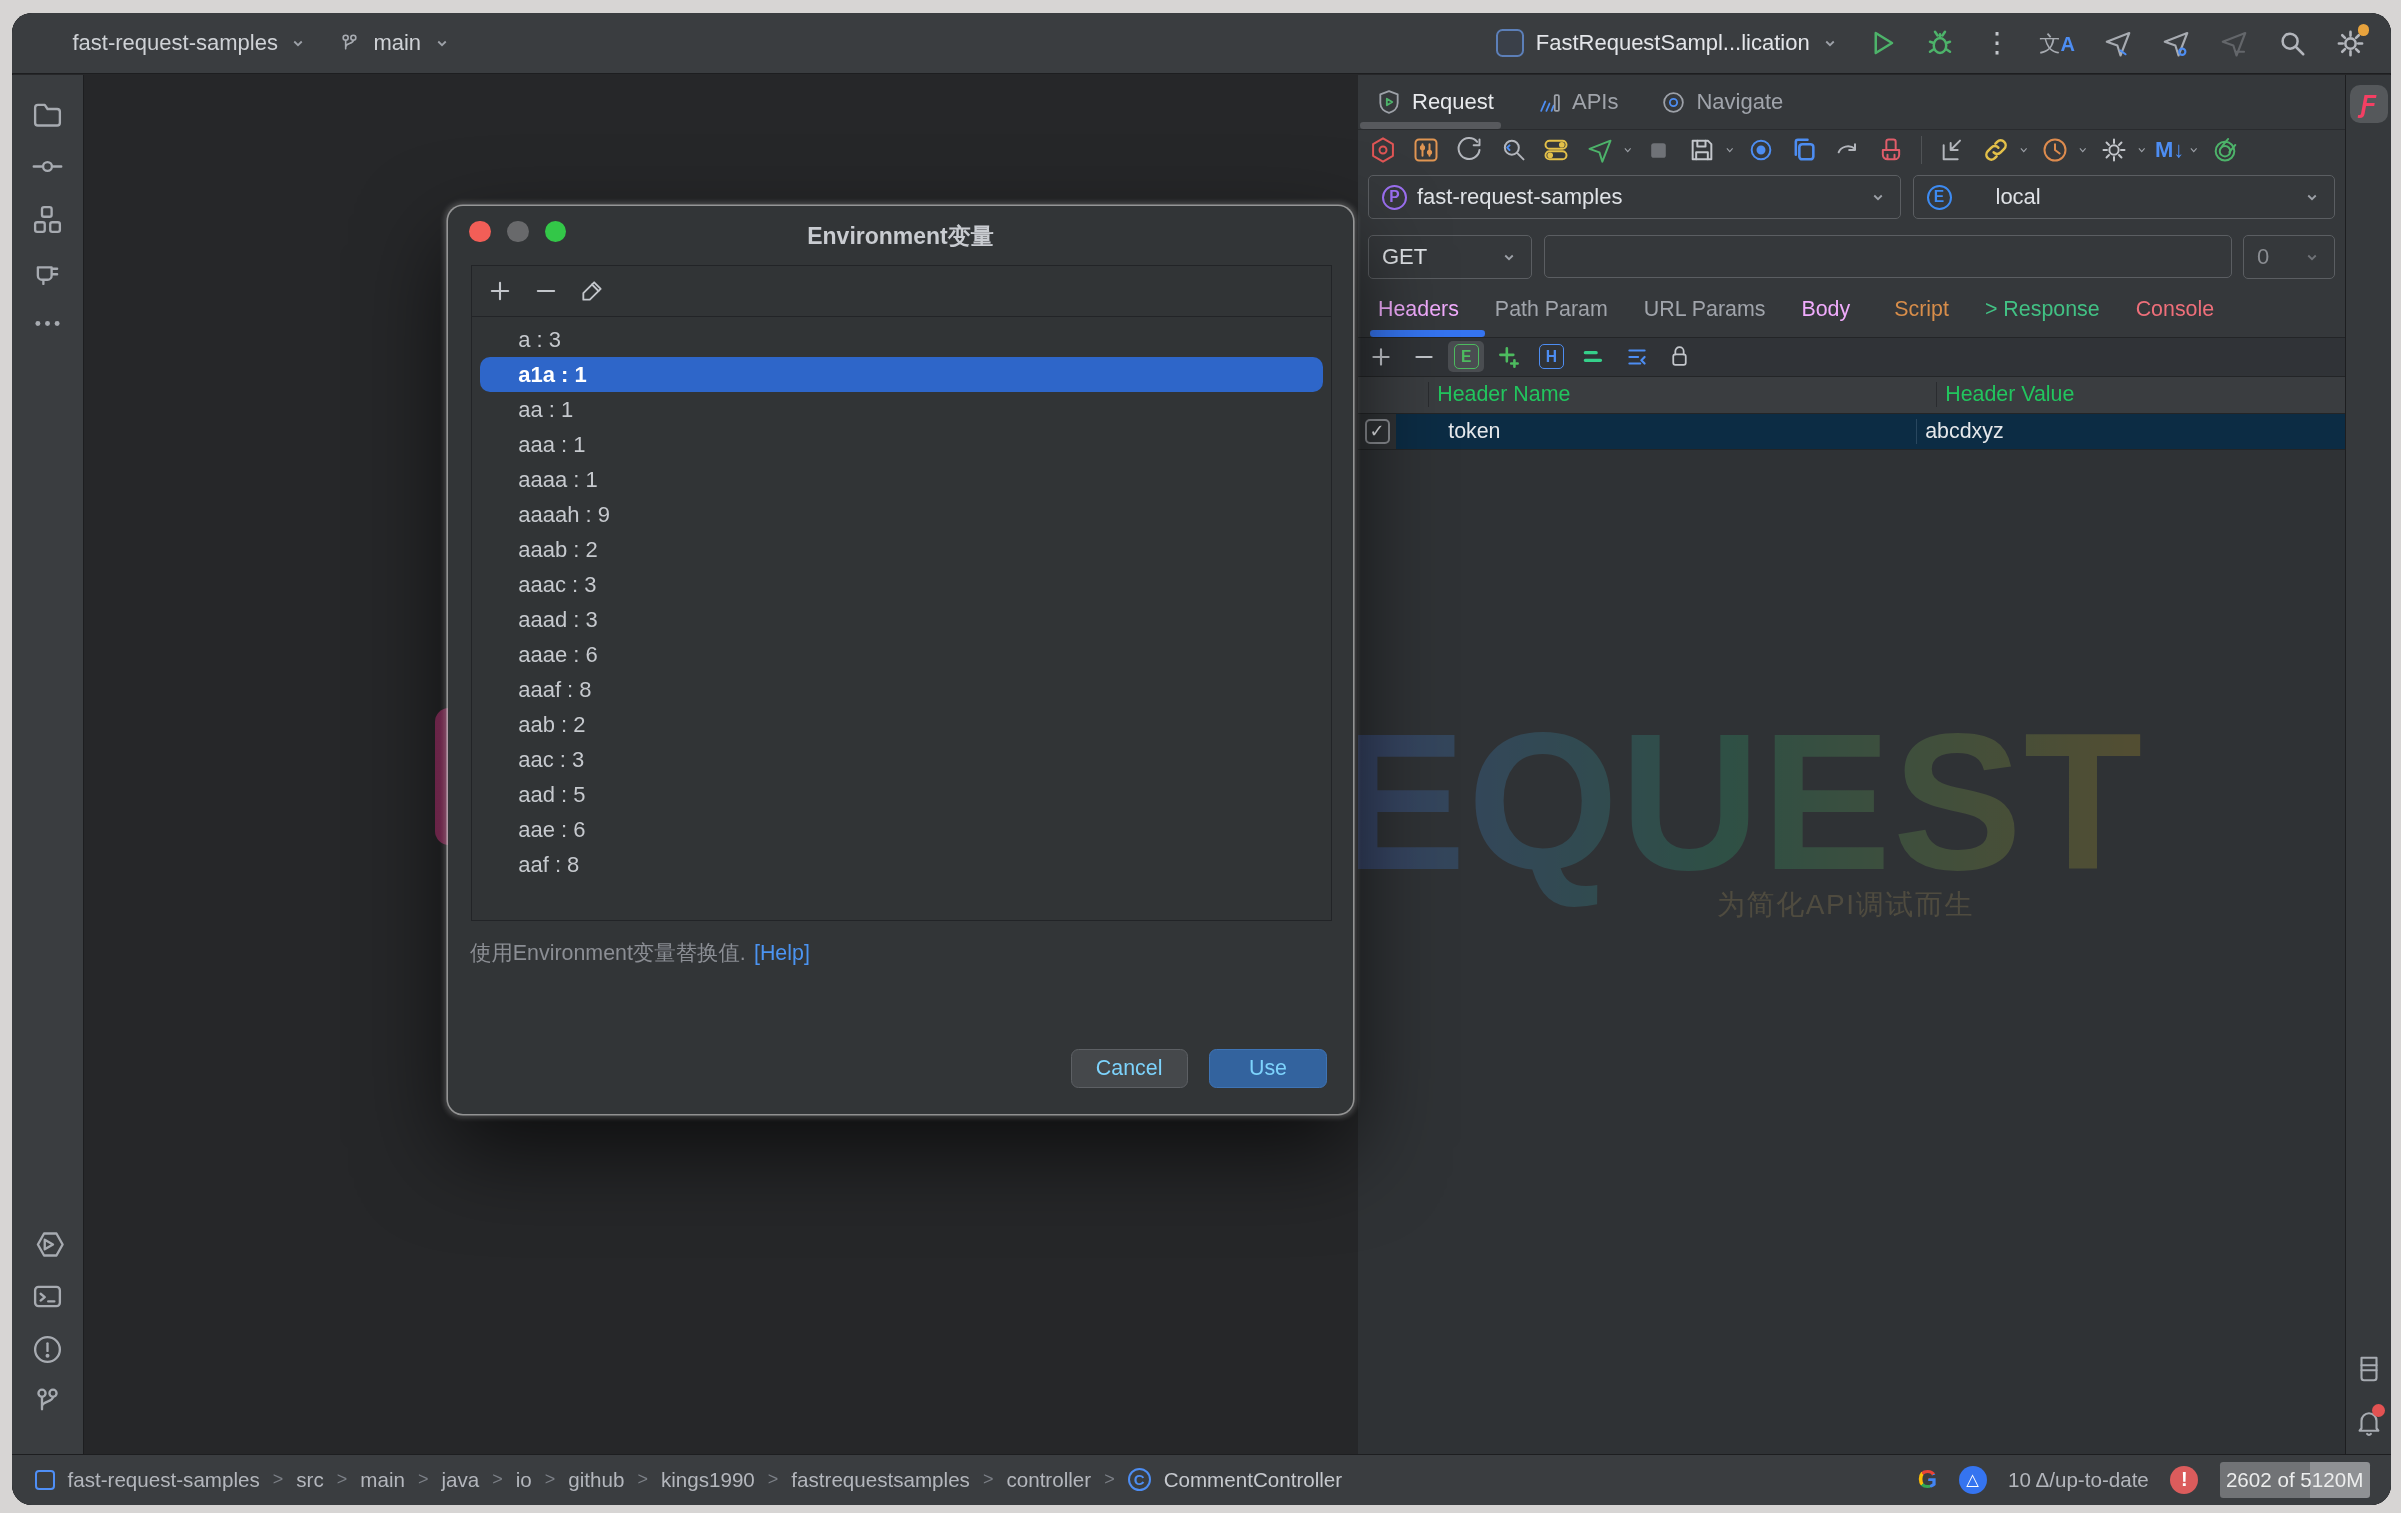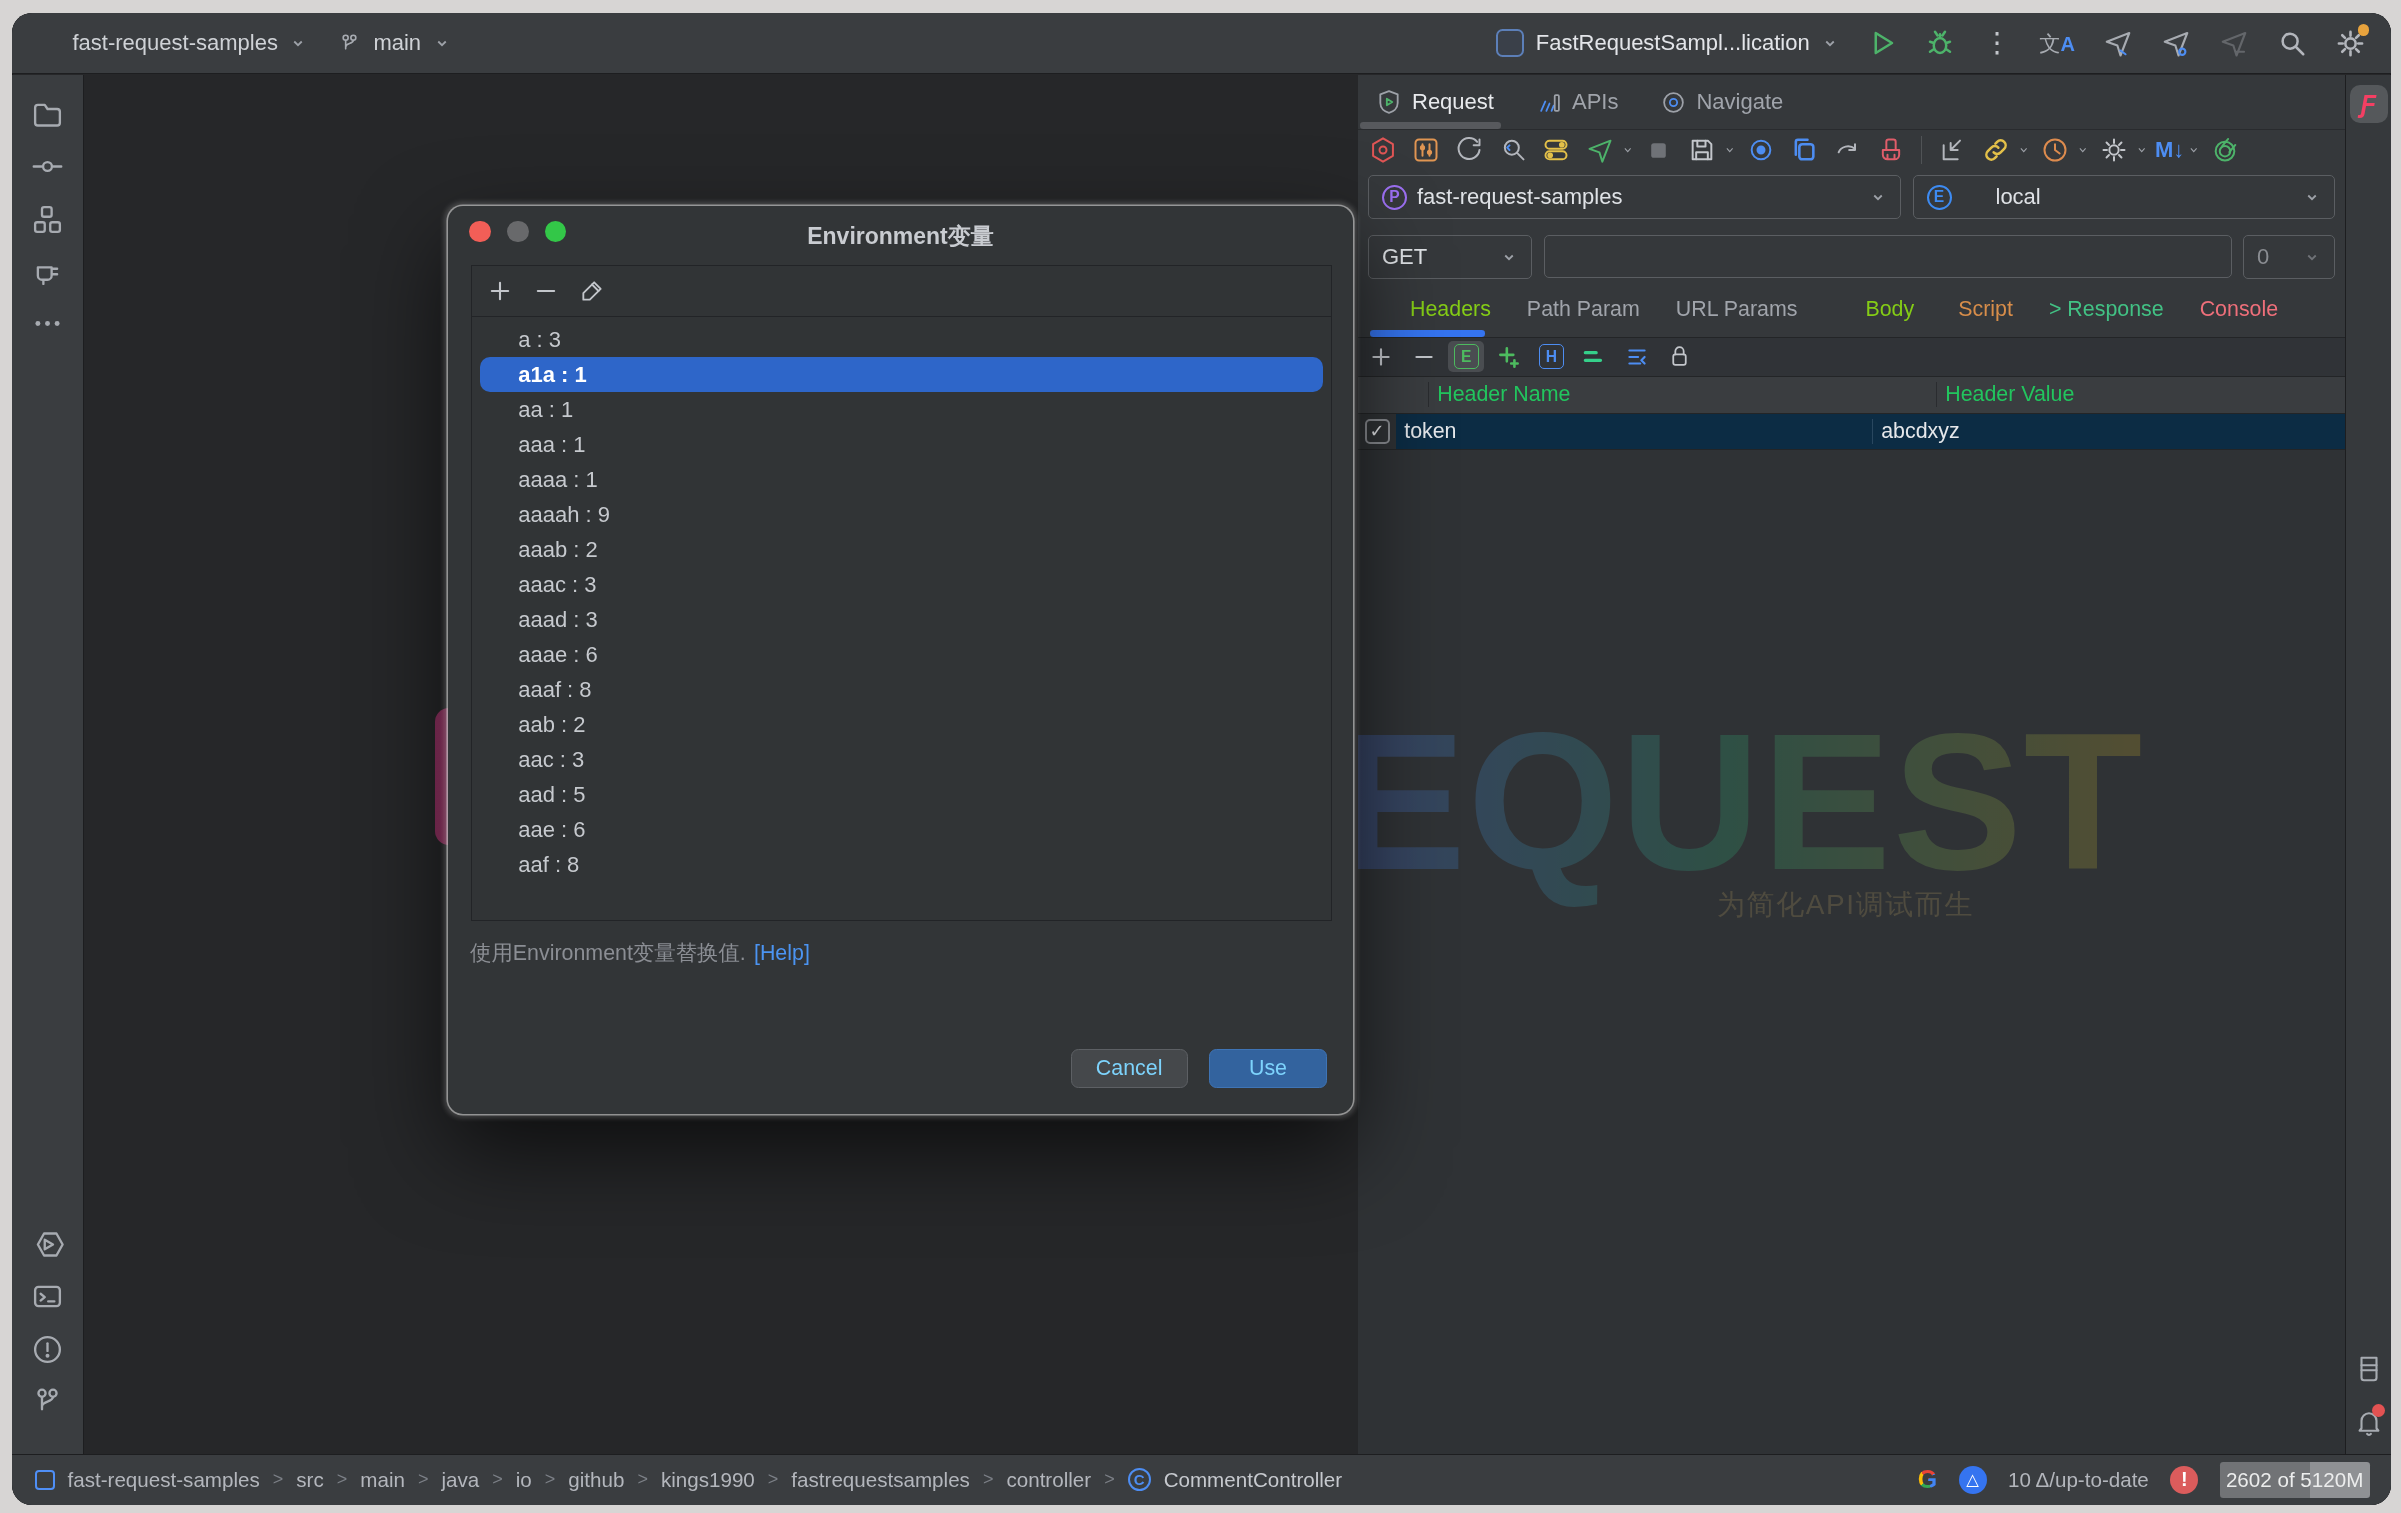--- a/index.html
+++ b/index.html
@@ -83,40 +83,40 @@
   .w-proj { flex:0 0 533px; }
   .w-env  { flex:1;gap:44px; }
   .row2 { display:flex; gap:11.5px; margin-top:16.4px; padding-bottom:3.3px; }
   .w-method { flex:0 0 164px; }
   .urlbox { flex:1; height:43px; border:1.6px solid #5b5e62; border-radius:5px; background:#35383b; color:#dfe2e6; font-size:21.4px; padding:0 11.5px; outline:none; }
   .w-count { flex:0 0 92px; color:#8a8d92; }
   .w-count .chev polyline { stroke:#6f7277; }
 
   .r-tabs { position:relative; height:54px; background:#35383b; display:flex; align-items:center; gap:36px; padding:0 0 0 20px; font-size:21.4px; flex:0 0 auto; }
   .r-tab { color:#a0a4ab; }
-  .r-tab.on { color:#84cc16;margin-left:32px; }
+  .r-tab.on { color:#f0abfc; }
   .r-tab.script { color:#d78d4a;margin-left:8px; }
   .r-tab.response { color:#42c184; }
   .r-tab.console { color:#ee6f7a; }
   .r-underline { position:absolute; left:11.5px; bottom:0; width:115px; height:6.6px; border-radius:3.3px; background:#3574f0; }
 
   .h-toolbar { height:39px; background:#303337; border-top:0.8px solid #232527; display:flex; align-items:center; gap:6.6px; padding:0 5px; flex:0 0 auto; }
   .ebadge { border:1.6px solid #4dbb5f; color:#4dbb5f; border-radius:5px; width:25px; height:25px; font-size:15.6px; font-weight:bold; display:inline-flex; align-items:center; justify-content:center; }
   .ebadge::after { content:"E"; }
   .hbadge { border:1.6px solid #4d8df2; color:#4d8df2; border-radius:5px; width:25px; height:25px; font-size:15.6px; font-weight:bold; display:inline-flex; align-items:center; justify-content:center; }
   .hbadge::after { content:"H"; }
   .sel-ic { background:#4a4d51; }
 
   .tbl-head { height:38px; background:#3a3d40; border-top:0.8px solid #232527; border-bottom:0.8px solid #232527; display:flex; align-items:center; font-size:21.4px; color:#22c55e; flex:0 0 auto;gap:32px; }
   .gutter { flex:0 0 38px; }
   .col-name { flex:0 0 476px; padding-left:8.2px; border-left:0.8px solid #2a2c2f; }
   .col-val { flex:1; padding-left:8.2px; border-left:0.8px solid #2a2c2f; }
   .tbl-row { height:36px; display:flex; align-items:center; font-size:21.4px; color:#e6e8eb; flex:0 0 auto; border-bottom:0.8px solid #232527; }
   .tbl-row .gutter { display:flex; align-items:center; justify-content:center; }
-  .rowsel { background:#0c2c44; height:100%; display:flex; align-items:center; }
+  .rowsel { background:#0c2c44; height:100%; display:flex; align-items:center;padding-left:44px; }
   .rs-name { flex:0 0 476px; padding-left:8.2px; }
   .rs-val { flex:1; padding-left:8.2px; border-left:0.8px solid #29475f; }
   .rowwrap { flex:1; display:flex; height:100%; }
   .checkbox { width:25px; height:25px; border:2.1px solid #8a8d92; border-radius:5px; color:#e6e8eb; font-size:18px; display:flex; align-items:center; justify-content:center; }
   .checkbox::after { content:"✓"; }
 
   .p-rest { position:relative; flex:1; overflow:hidden; }
   .watermark { position:absolute; left:-21.4px; top:240px; font-size:194px; font-weight:800; letter-spacing:1.6px; white-space:nowrap; background:linear-gradient(90deg,#4664c9 0%,#2f8f68 48%,#a08a2d 100%); -webkit-background-clip:text; background-clip:text; color:transparent; opacity:.32; }
   .tagline { position:absolute; left:359px; top:436px; font-size:28px; color:#6a6148; opacity:.55; letter-spacing:1.6px; }
 

